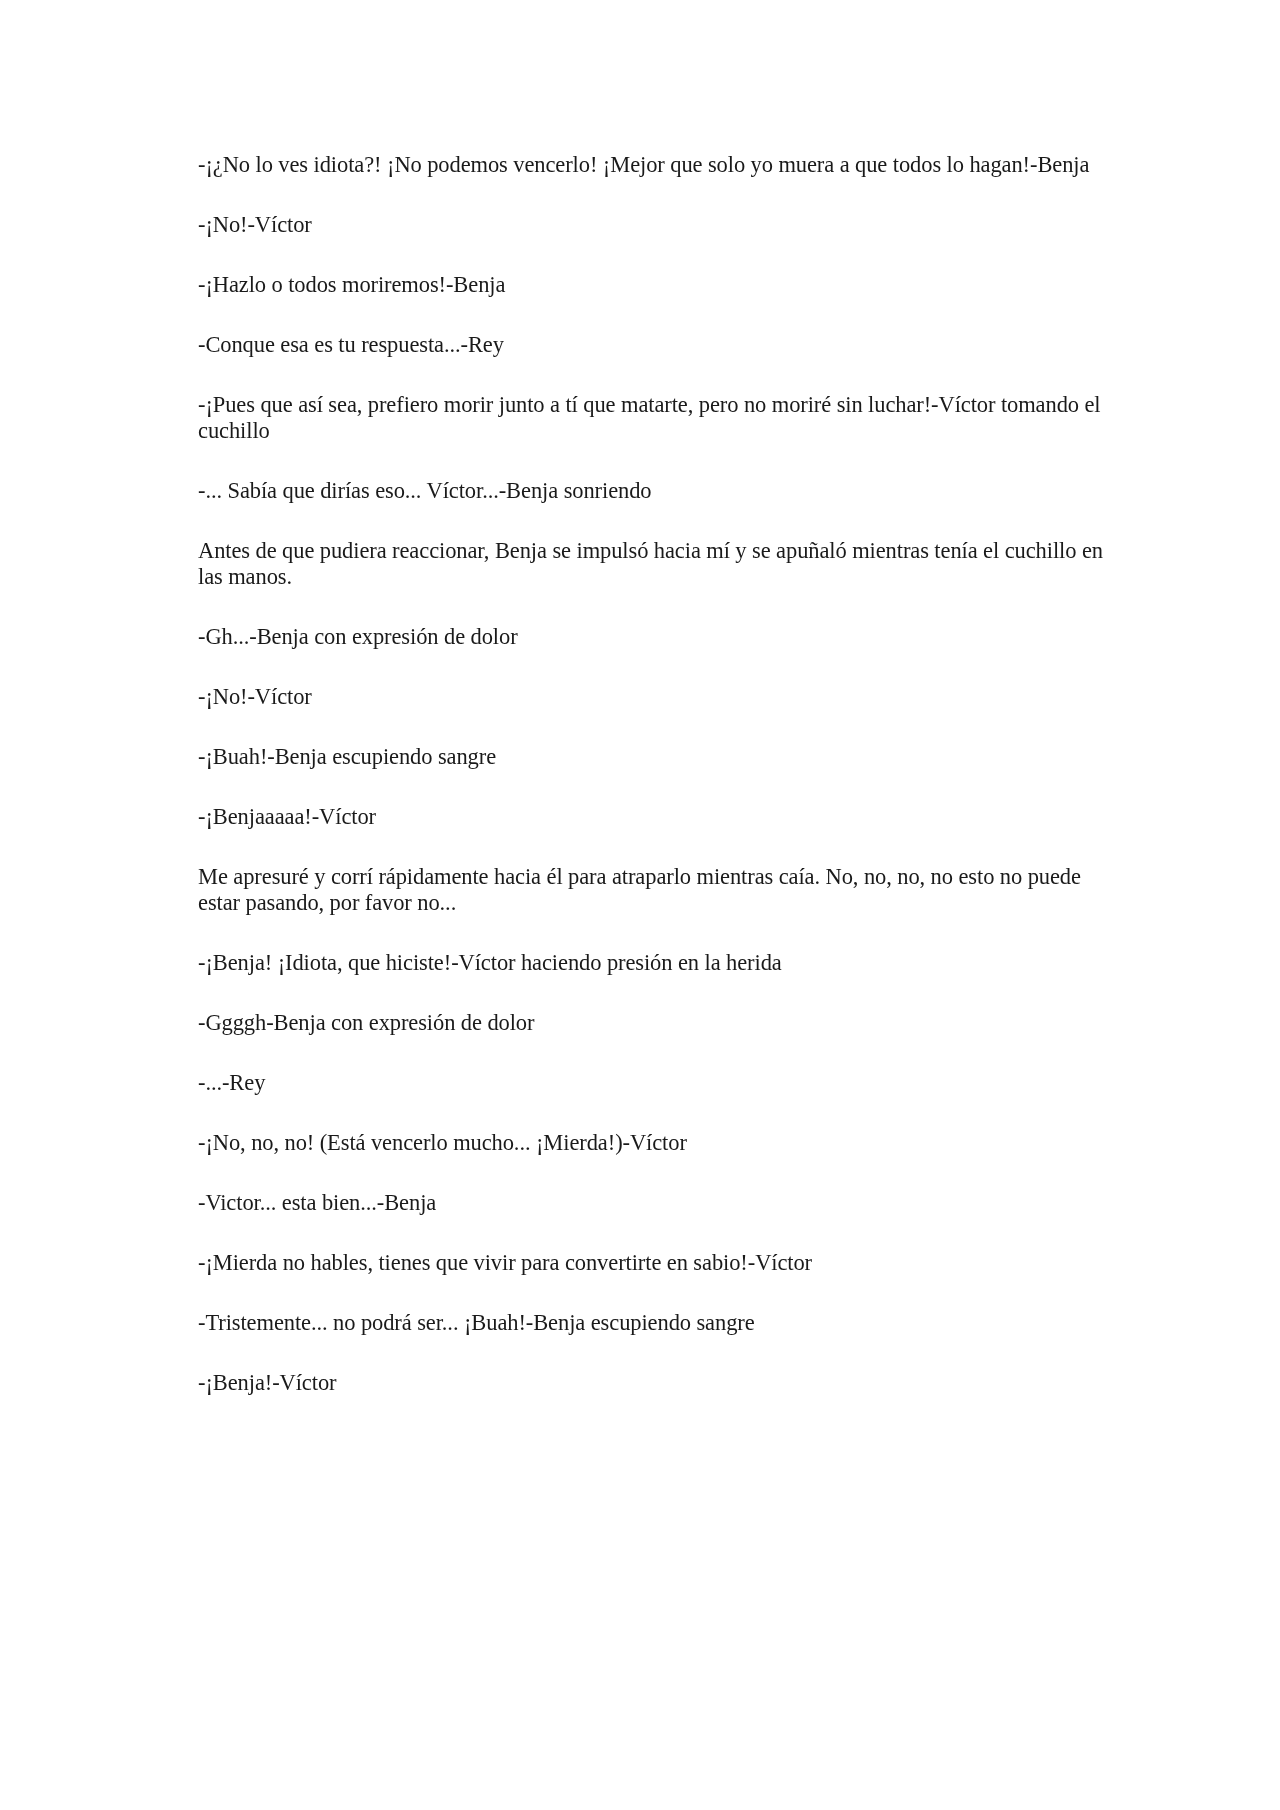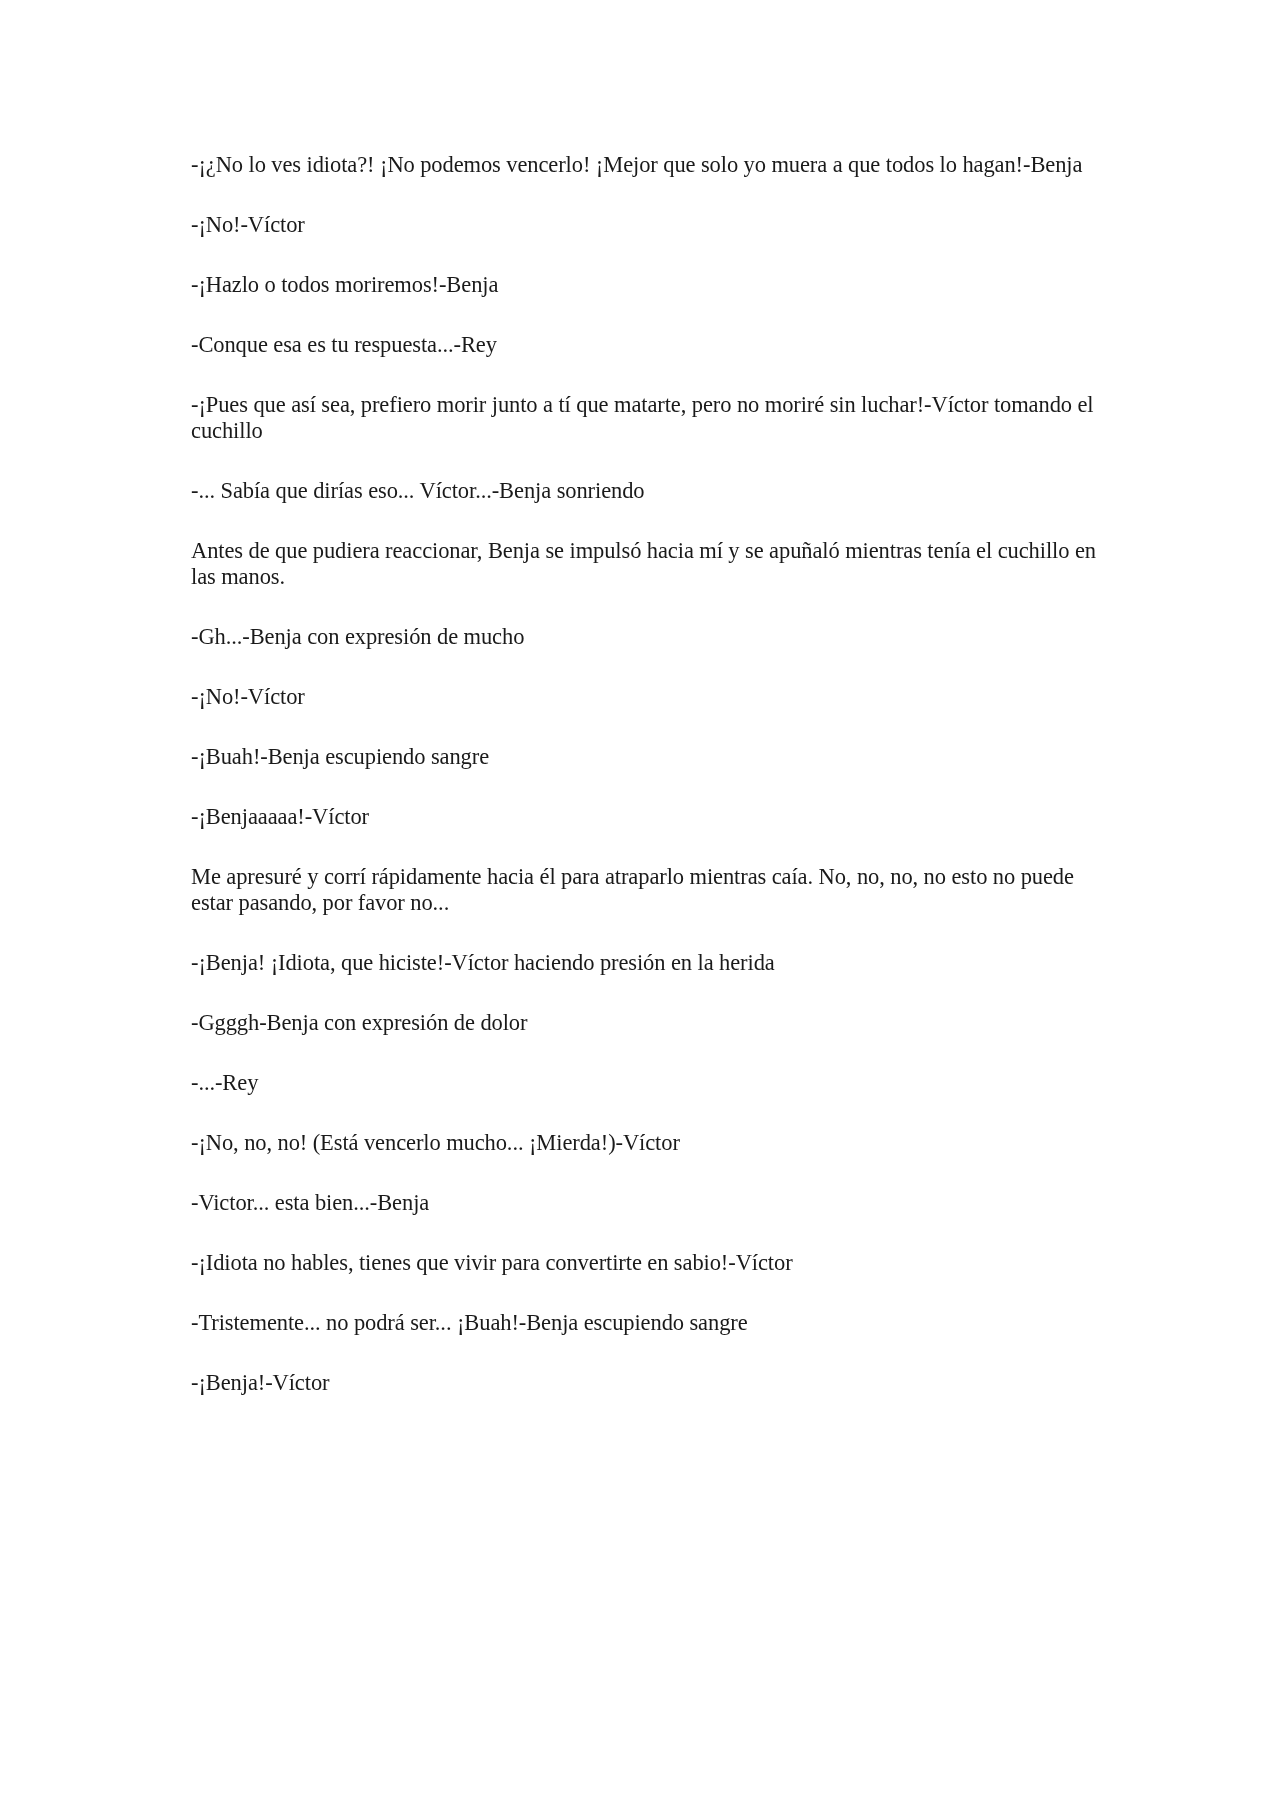--- a/index.html
+++ b/index.html
@@ -17,43 +17,43 @@
       position: absolute;
       left: 183px;
       top: 152px;
       width: 920px;
       font-family: "Liberation Serif", "DejaVu Serif", serif;
       font-size: 22.5px;
       line-height: 26px;
       color: #1a1a1a;
     }
     .para {
-      margin: 0 0 34px 8px;
+      margin: 0 0 34px 15px;
       padding: 0;
       white-space: normal;
       letter-spacing: -0.1px;
     }
   </style>
 </head>
 <body>
 
 <div class="page">
   <p class="para">-¡¿No lo ves idiota?! ¡No podemos vencerlo! ¡Mejor que solo yo muera a que todos lo hagan!-Benja</p>
   <p class="para">-¡No!-Víctor</p>
   <p class="para">-¡Hazlo o todos moriremos!-Benja</p>
   <p class="para">-Conque esa es tu respuesta...-Rey</p>
   <p class="para">-¡Pues que así sea, prefiero morir junto a tí que matarte, pero no moriré sin luchar!-Víctor tomando el cuchillo</p>
   <p class="para">-... Sabía que dirías eso... Víctor...-Benja sonriendo</p>
   <p class="para">Antes de que pudiera reaccionar, Benja se impulsó hacia mí y se apuñaló mientras tenía el cuchillo en las manos.</p>
-  <p class="para">-Gh...-Benja con expresión de mucho</p>
+  <p class="para">-Gh...-Benja con expresión de dolor</p>
   <p class="para">-¡No!-Víctor</p>
   <p class="para">-¡Buah!-Benja escupiendo sangre</p>
   <p class="para">-¡Benjaaaaa!-Víctor</p>
   <p class="para">Me apresuré y corrí rápidamente hacia él para atraparlo mientras caía. No, no, no, no esto no puede estar pasando, por favor no...</p>
   <p class="para">-¡Benja! ¡Idiota, que hiciste!-Víctor haciendo presión en la herida</p>
   <p class="para">-Ggggh-Benja con expresión de dolor</p>
   <p class="para">-...-Rey</p>
   <p class="para">-¡No, no, no! (Está vencerlo mucho... ¡Mierda!)-Víctor</p>
   <p class="para">-Victor... esta bien...-Benja</p>
-  <p class="para">-¡Idiota no hables, tienes que vivir para convertirte en sabio!-Víctor</p>
+  <p class="para">-¡Mierda no hables, tienes que vivir para convertirte en sabio!-Víctor</p>
   <p class="para">-Tristemente... no podrá ser... ¡Buah!-Benja escupiendo sangre</p>
   <p class="para">-¡Benja!-Víctor</p>
 </div>
 
 </body></html>

